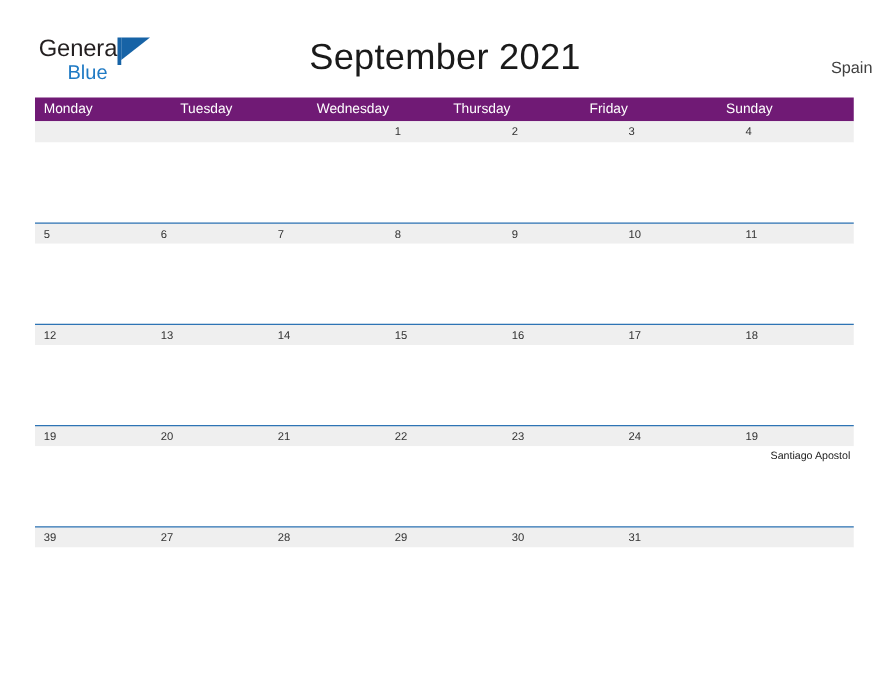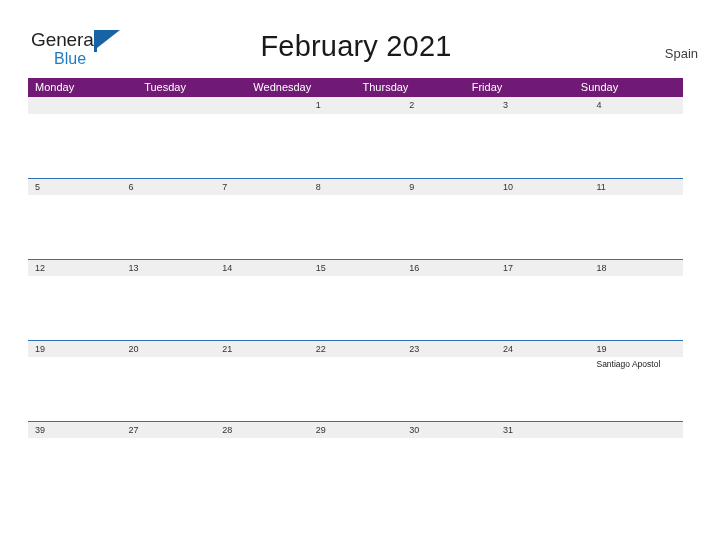--- a/index.html
+++ b/index.html
@@ -161,39 +161,40 @@
     flex: 1 1 0;
     padding-left: 7px;
     padding-top: 2px;
     box-sizing: border-box;
   }
   .evt {
     font-size: 8.5px;
     color: #1a1a1a;
     line-height: 11px;
     white-space: nowrap;
+    margin-left: 20px;
   }
 </style>
 </head>
 <body>
 
 <div class="page">
 
   <div class="top-bar">
 
     <div class="logo">
       <span class="logo-general">General</span>
       <span class="logo-flag">
         <span class="bar"></span>
         <span class="tri"></span>
       </span>
       <span class="logo-blue">Blue</span>
     </div>
 
-    <div class="cal-title">February 2021</div>
+    <div class="cal-title">September 2021</div>
 
     <div class="country">Spain</div>
   </div>
 
   <div class="grid">
 
     <div class="dow-row">
       <div class="dow-cell">Monday</div>
       <div class="dow-cell">Tuesday</div>
       <div class="dow-cell">Wednesday</div>

